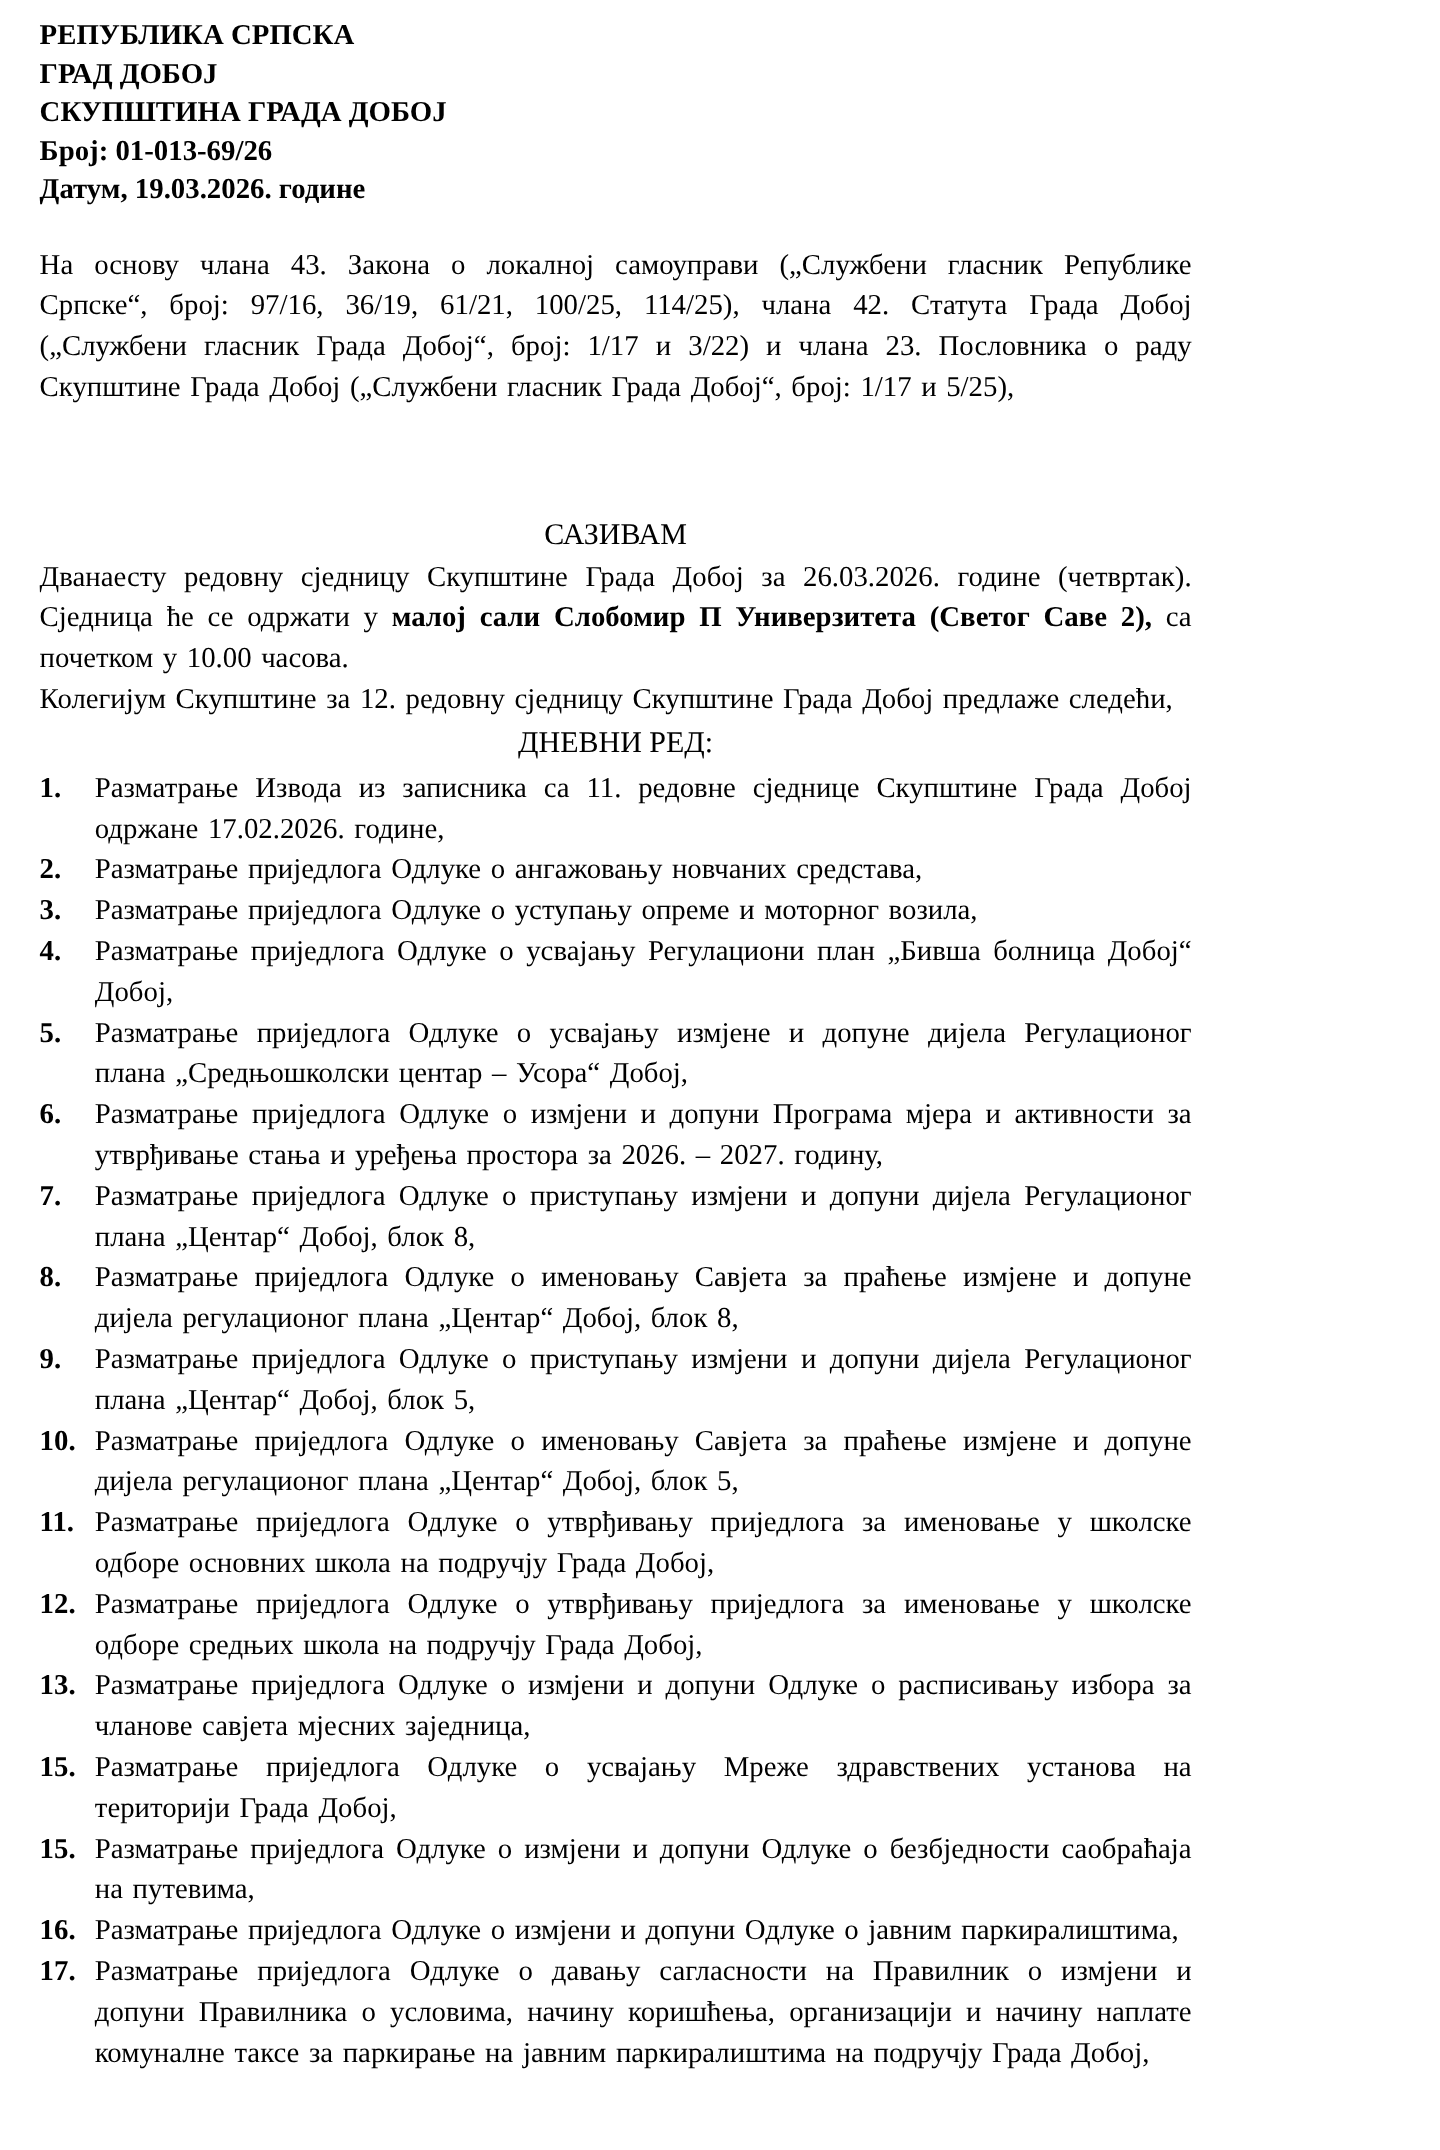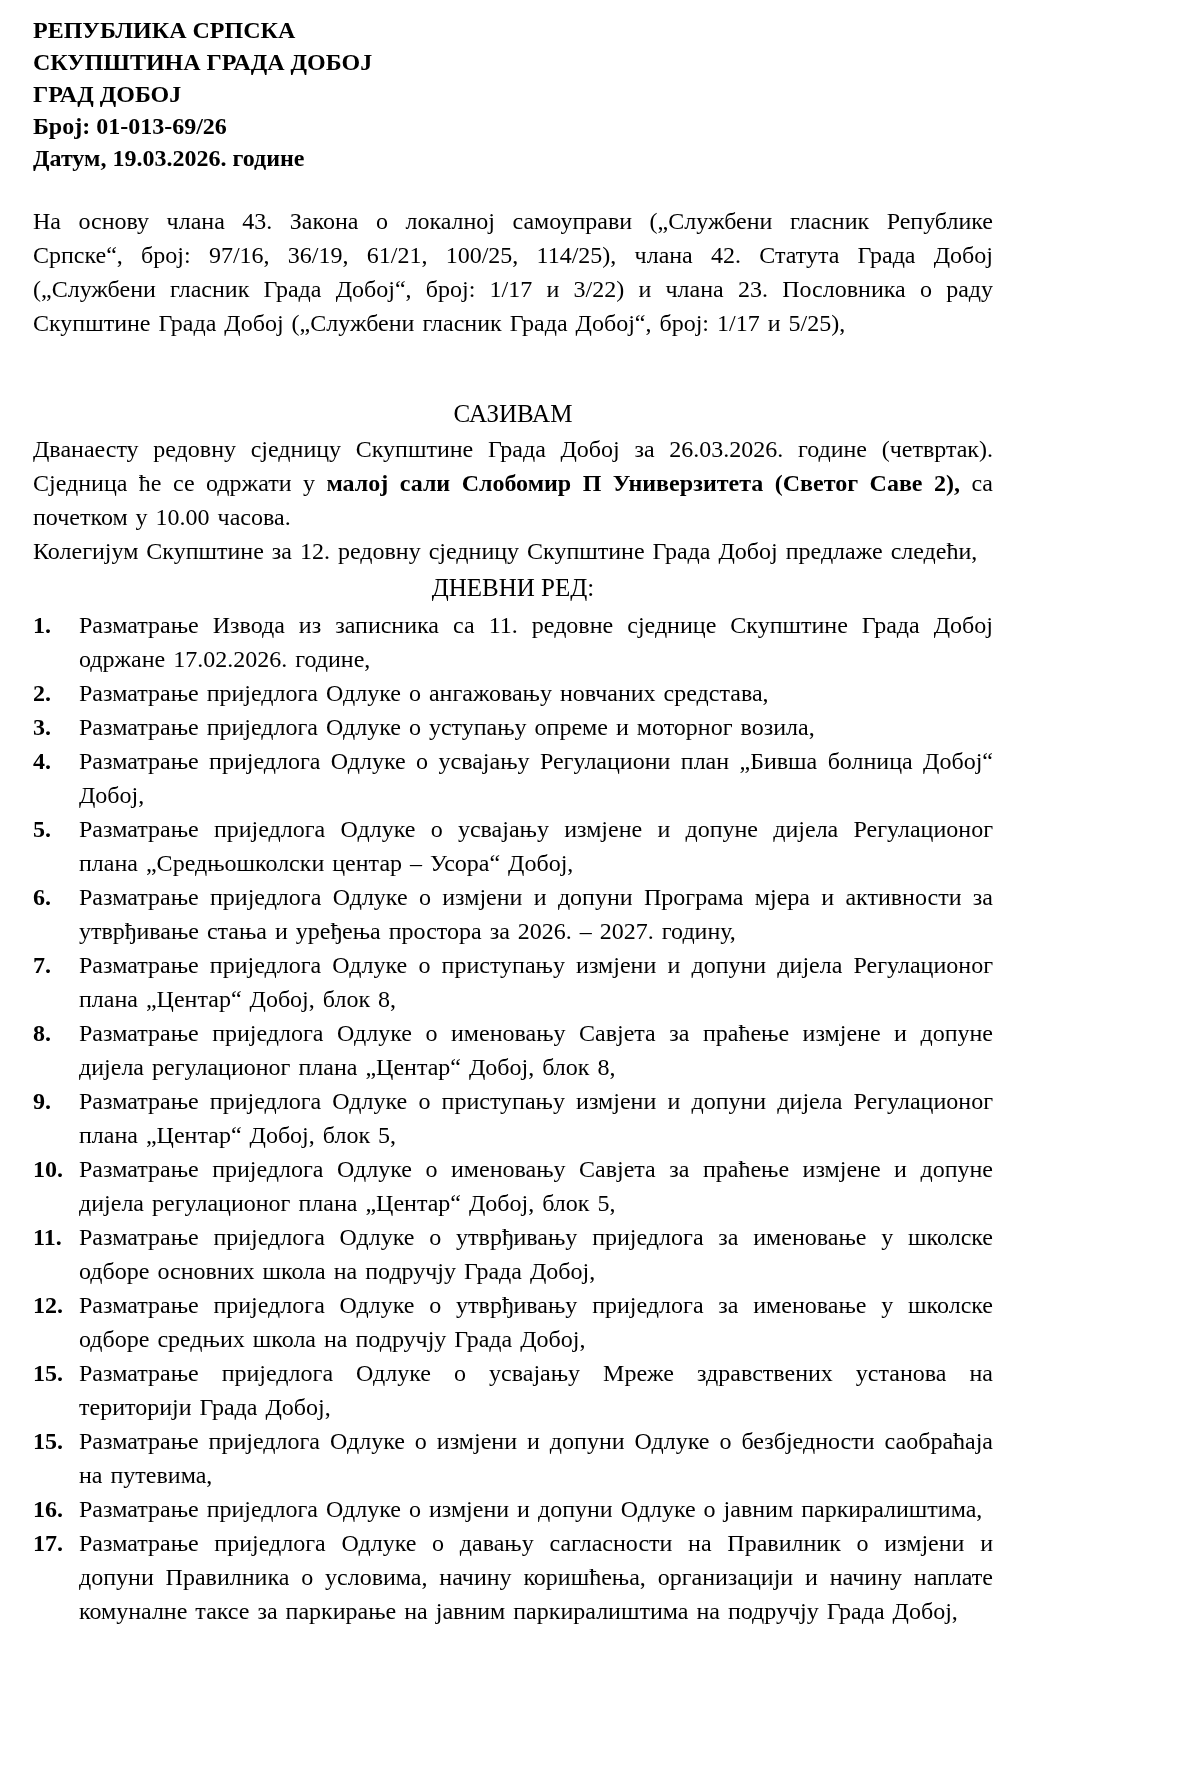--- a/index.html
+++ b/index.html
@@ -25,21 +25,21 @@
     line-height: 32px;
     margin-bottom: 30px;
     text-align: left;
   }
   .para {
     margin: 0;
     text-align: justify;
     word-spacing: 2px;
   }
   .intro-para {
-    margin-bottom: 56px;
+    margin-bottom: 88px;
   }
   .center-heading {
     margin: 0;
     text-align: center;
     font-weight: normal;
     font-size: 25px;
     line-height: 36px;
     word-spacing: normal;
   }
   .bold-inline {
@@ -67,22 +67,22 @@
     font-weight: bold;
   }
 </style>
 </head>
 <body>
 
 <div class="page">
 
   <div class="doc-header">
     <div>РЕПУБЛИКА СРПСКА</div>
+    <div>ГРАД ДОБОЈ</div>
     <div>СКУПШТИНА ГРАДА ДОБОЈ</div>
-    <div>ГРАД ДОБОЈ</div>
     <div>Број: 01-013-69/26</div>
     <div>Датум, 19.03.2026. године</div>
   </div>
 
   <p class="para intro-para">На основу члана 43. Закона о локалној самоуправи („Службени гласник Републике Српске“, број: 97/16, 36/19, 61/21, 100/25, 114/25), члана 42. Статута Града Добој („Службени гласник Града Добој“, број: 1/17 и 3/22) и члана 23. Пословника о раду Скупштине Града Добој („Службени гласник Града Добој“, број: 1/17 и 5/25),</p>
 
   <h2 class="center-heading">САЗИВАМ</h2>
 
   <p class="para"><span>Дванаесту редовну сједницу Скупштине Града Добој за 26.03.2026. године (четвртак). Сједница ће се одржати у </span><span class="bold-inline">малој сали Слобомир П Универзитета (Светог Саве 2),</span><span> са почетком у 10.00  часова.</span></p>
 
@@ -96,19 +96,20 @@
     <li><span class="num">3.</span><span>Разматрање приједлога Одлуке о уступању опреме и моторног возила,</span></li>
     <li><span class="num">4.</span><span>Разматрање приједлога Одлуке о усвајању Регулациони план „Бивша болница Добој“ Добој,</span></li>
     <li><span class="num">5.</span><span>Разматрање приједлога Одлуке о усвајању измјене и допуне дијела Регулационог плана „Средњошколски центар – Усора“ Добој,</span></li>
     <li><span class="num">6.</span><span>Разматрање приједлога Одлуке о измјени и допуни Програма мјера и активности за утврђивање стања и уређења простора за 2026. – 2027. годину,</span></li>
     <li><span class="num">7.</span><span>Разматрање приједлога Одлуке о приступању измјени и допуни дијела Регулационог плана „Центар“ Добој, блок  8,</span></li>
     <li><span class="num">8.</span><span>Разматрање приједлога Одлуке о именовању Савјета за праћење измјене и допуне дијела регулационог плана „Центар“ Добој, блок 8,</span></li>
     <li><span class="num">9.</span><span>Разматрање приједлога Одлуке о приступању измјени и допуни дијела Регулационог плана „Центар“ Добој, блок  5,</span></li>
     <li><span class="num">10.</span><span>Разматрање приједлога Одлуке о именовању Савјета за праћење измјене и допуне дијела регулационог плана „Центар“ Добој, блок 5,</span></li>
     <li><span class="num">11.</span><span>Разматрање приједлога Одлуке о утврђивању приједлога за именовање у школске одборе основних школа на подручју Града Добој,</span></li>
     <li><span class="num">12.</span><span>Разматрање приједлога Одлуке о утврђивању приједлога за именовање у школске одборе средњих школа на подручју Града Добој,</span></li>
+    <li><span class="num">13.</span><span>Разматрање приједлога Одлуке о измјени и допуни Одлуке о расписивању избора за чланове савјета мјесних заједница,</span></li>
     <li><span class="num">15.</span><span>Разматрање приједлога Одлуке о усвајању Мреже здравствених установа на територији Града Добој,</span></li>
     <li><span class="num">15.</span><span>Разматрање приједлога Одлуке о измјени и допуни Одлуке о безбједности саобраћаја на путевима,</span></li>
     <li><span class="num">16.</span><span>Разматрање приједлога Одлуке о измјени и допуни Одлуке о јавним паркиралиштима,</span></li>
     <li><span class="num">17.</span><span>Разматрање приједлога Одлуке о давању сагласности на Правилник о измјени и допуни Правилника о условима, начину коришћења, организацији и начину наплате комуналне таксе за паркирање на јавним паркиралиштима на подручју Града Добој,</span></li>
   </ol>
 
 </div>
 
 </body></html>

